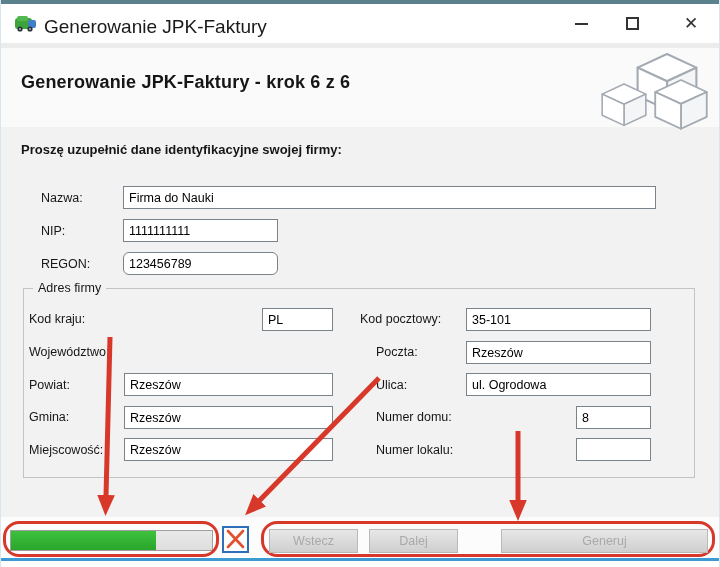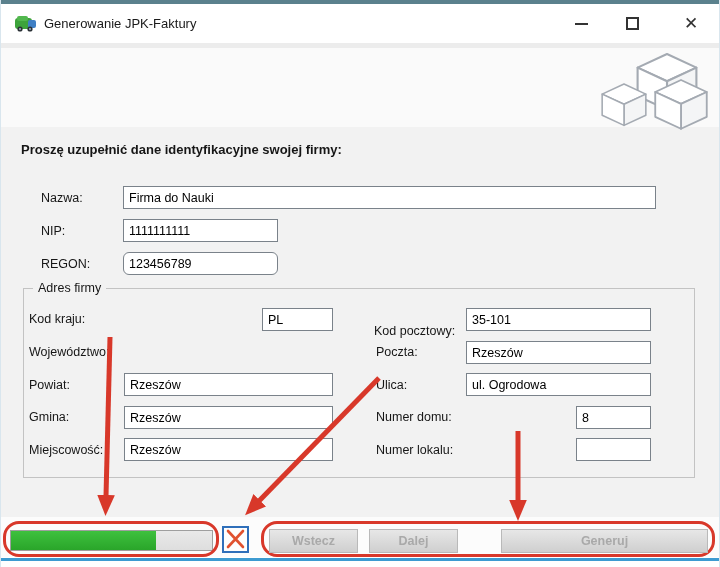--- a/index.html
+++ b/index.html
@@ -3,21 +3,21 @@
 <meta charset="utf-8">
 <style>
   html,body{margin:0;padding:0;background:#e8e8e8;}
   *{box-sizing:border-box;font-family:"Liberation Sans","DejaVu Sans",sans-serif;}
   .window{position:relative;width:720px;height:567px;background:#fff;overflow:hidden;
           border-left:1px solid #d9e6ee;border-right:1px solid #d9e6ee;}
   .top-accent{position:absolute;left:0;top:0;width:720px;height:4px;background:#5b818d;}
   
   .titlebar{position:absolute;left:0;top:4px;width:720px;height:39px;background:#ffffff;}
   .app-icon{position:absolute;left:13px;top:9px;}
-  .win-title{position:absolute;left:43px;top:12px;font-size:13px;color:#1a1a1a;}
+  .win-title{position:absolute;left:43px;top:12px;font-size:19px;color:#1a1a1a;}
   .win-btn{position:absolute;top:0;width:44px;height:39px;display:flex;align-items:center;justify-content:center;cursor:pointer;}
   .btn-min{left:558px;}
   .btn-max{left:609px;}
   .btn-close{left:668px;}
   .min-glyph{display:block;width:13px;height:0;border-top:2px solid #333;}
   .max-glyph{display:block;width:13px;height:13px;border:2px solid #333;background:#fff;}
   .close-glyph{font-size:17px;color:#333;line-height:1;}
   .title-strip{position:absolute;left:0;top:43px;width:720px;height:5px;background:#ececec;}
   
   .content{position:absolute;left:0;top:48px;width:720px;height:469px;background:#f2f2f2;}
@@ -25,21 +25,21 @@
   .page-title{position:absolute;left:20px;top:24px;font-size:18px;font-weight:bold;color:#161616;letter-spacing:.2px;}
   .cubes{position:absolute;left:596px;top:-2px;}
   .instruction{position:absolute;left:20px;top:94px;font-size:13px;font-weight:bold;color:#161616;}
   .fld-label{position:absolute;font-size:12.5px;color:#161616;transform:translateY(-50%);white-space:nowrap;}
   .tb{position:absolute;height:23px;border:1px solid #7a828a;background:#fff;padding:0 5px;
       font-size:12.5px;color:#000;outline:none;}
   
   .groupbox{position:absolute;left:22px;top:240px;width:672px;height:190px;border:1px solid #c3c3c3;}
   .groupbox-title{position:absolute;left:32px;top:233px;font-size:12.5px;color:#161616;background:#f2f2f2;padding:0 5px;}
   
-  .footer{position:absolute;left:0;top:517px;width:720px;height:40px;background:#fcfcfc;font-weight:bold;}
+  .footer{position:absolute;left:0;top:517px;width:720px;height:40px;background:#fcfcfc;}
   .progress{position:absolute;left:9px;top:13px;width:203px;height:21px;border:1px solid #9f9f9f;
             background:linear-gradient(#e9e9e9,#dedede);}
   .progress-fill{height:100%;background:linear-gradient(#3ec13e,#2aa52a);}
   .hl{position:absolute;border:3px solid #d8382a;border-radius:16px;}
   .hl-progress{left:2px;top:4px;width:216px;height:36px;}
   .hl-buttons{left:260px;top:4px;width:454px;height:36px;}
   .xbox{position:absolute;left:221px;top:9px;width:27px;height:27px;border:2px solid #2f6fba;background:#fdfdfd;}
   .btn{position:absolute;top:12px;height:24px;display:flex;align-items:center;justify-content:center;
        font-size:12.5px;color:#a9a9a9;background:linear-gradient(#e7e7e7,#cfcfcf);border:1px solid #b9b9b9;cursor:default;}
   .btn-wstecz{left:268px;width:89px;}
@@ -73,20 +73,21 @@
       <span class="max-glyph"></span>
     </div>
     <div class="win-btn btn-close">
       <span class="close-glyph">✕</span>
     </div>
   </div>
   <div class="title-strip"></div>
 
   <div class="content">
     <div class="header-band"></div>
+    <div class="page-title">Generowanie JPK-Faktury - krok 6 z 6</div>
 
     <svg class="cubes" width="118" height="84" viewBox="0 0 118 84">
       <g fill="#ffffff" stroke="#a4aab2" stroke-width="2" stroke-linejoin="round">
 
         <g transform="translate(70,8) scale(1.05)">
           <path d="M0,0 L28,13 L0,26 L-28,13 Z"></path>
           <path d="M28,13 L28,40 L0,53 L0,26 Z" fill="#f4f5f6"></path>
           <path d="M-28,13 L-28,40 L0,53 L0,26 Z"></path>
         </g>
 
@@ -119,21 +120,21 @@
     <span class="fld-label" style="left:28px;top:271px;">Kod kraju:</span>
     <input class="tb" style="left: 261px; top: 260px; width: 71px;" value="PL">
     <span class="fld-label" style="left:28px;top:304px;">Województwo:</span>
     <span class="fld-label" style="left:28px;top:337px;">Powiat:</span>
     <input class="tb" style="left: 123px; top: 325px; width: 209px;" value="Rzeszów">
     <span class="fld-label" style="left:28px;top:369px;">Gmina:</span>
     <input class="tb" style="left: 123px; top: 358px; width: 209px;" value="Rzeszów">
     <span class="fld-label" style="left:28px;top:402px;">Miejscowość:</span>
     <input class="tb" style="left: 123px; top: 390px; width: 209px;" value="Rzeszów">
 
-    <span class="fld-label" style="left:373px;top:271px;margin-top:12px;">Kod pocztowy:</span>
+    <span class="fld-label" style="left:359px;top:271px;">Kod pocztowy:</span>
     <input class="tb" style="left: 465px; top: 260px; width: 185px;" value="35-101">
     <span class="fld-label" style="left:375px;top:304px;text-align:right;">Poczta:</span>
     <input class="tb" style="left: 465px; top: 293px; width: 185px;" value="Rzeszów">
     <span class="fld-label" style="left:375px;top:337px;">Ulica:</span>
     <input class="tb" style="left: 465px; top: 325px; width: 185px;" value="ul. Ogrodowa">
     <span class="fld-label" style="left:375px;top:369px;">Numer domu:</span>
     <input class="tb" style="left: 575px; top: 358px; width: 75px;" value="8">
     <span class="fld-label" style="left:375px;top:402px;">Numer lokalu:</span>
     <input class="tb" style="left: 575px; top: 390px; width: 75px;" value="">
   </div>

